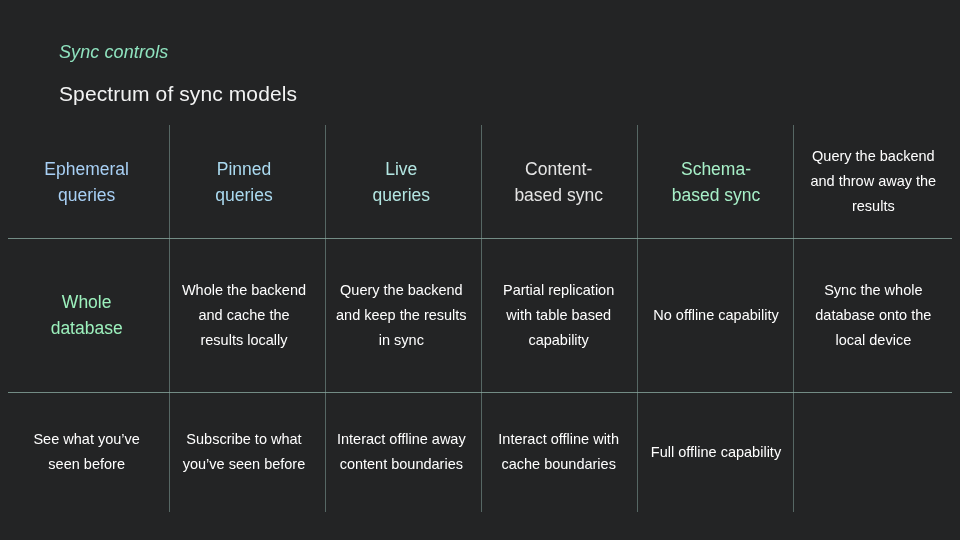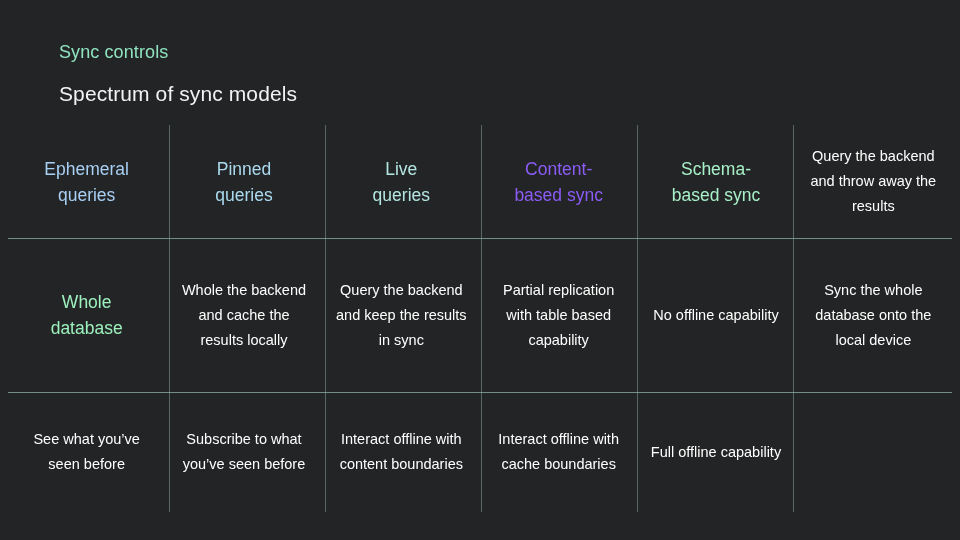--- a/index.html
+++ b/index.html
@@ -29,20 +29,21 @@
     left: 59px;
     top: 40px;
   }
 
   .eyebrow {
     font-size: 18px;
     line-height: 24px;
     color: #8fe3bf;
     letter-spacing: 0.1px;
     font-weight: 400;
+    font-style: italic;
   }
 
   .title {
     font-size: 21px;
     line-height: 32px;
     color: #f2f3f3;
     font-weight: 400;
     letter-spacing: 0.1px;
     margin-top: 14px;
   }
@@ -129,21 +130,21 @@
           <div>Pinned</div>
           <div>queries</div>
         </div>
       </div>
       <div class="cell head-cell" style="color: rgb(179, 230, 226);">
         <div>
           <div>Live</div>
           <div>queries</div>
         </div>
       </div>
-      <div class="cell head-cell" style="color: #8b5cf6;">
+      <div class="cell head-cell" style="color: #e5e5e5;">
         <div>
           <div>Content-</div>
           <div>based sync</div>
         </div>
       </div>
       <div class="cell head-cell" style="color: rgb(167, 240, 200);">
         <div>
           <div>Schema-</div>
           <div>based sync</div>
         </div>
@@ -157,21 +158,21 @@
         </div>
       </div>
       <div class="cell body-cell">Whole the backend and cache the results locally</div>
       <div class="cell body-cell">Query the backend and keep the results in sync</div>
       <div class="cell body-cell">Partial replication with table based capability</div>
       <div class="cell body-cell row2">No offline capability</div>
 
       <div class="cell body-cell">Sync the whole database onto the local device</div>
       <div class="cell body-cell row2">See what you’ve seen before</div>
       <div class="cell body-cell row2">Subscribe to what you’ve seen before</div>
-      <div class="cell body-cell row2">Interact offline with content boundaries</div>
+      <div class="cell body-cell row2">Interact offline away content boundaries</div>
       <div class="cell body-cell row2">Interact offline with cache boundaries</div>
       <div class="cell body-cell row2">Full offline capability</div>
 
     </div>
 
     <div class="vrule" style="left:161px"></div>
     <div class="vrule" style="left:317px"></div>
     <div class="vrule" style="left:473px"></div>
     <div class="vrule" style="left:629px"></div>
     <div class="vrule" style="left:785px"></div>

